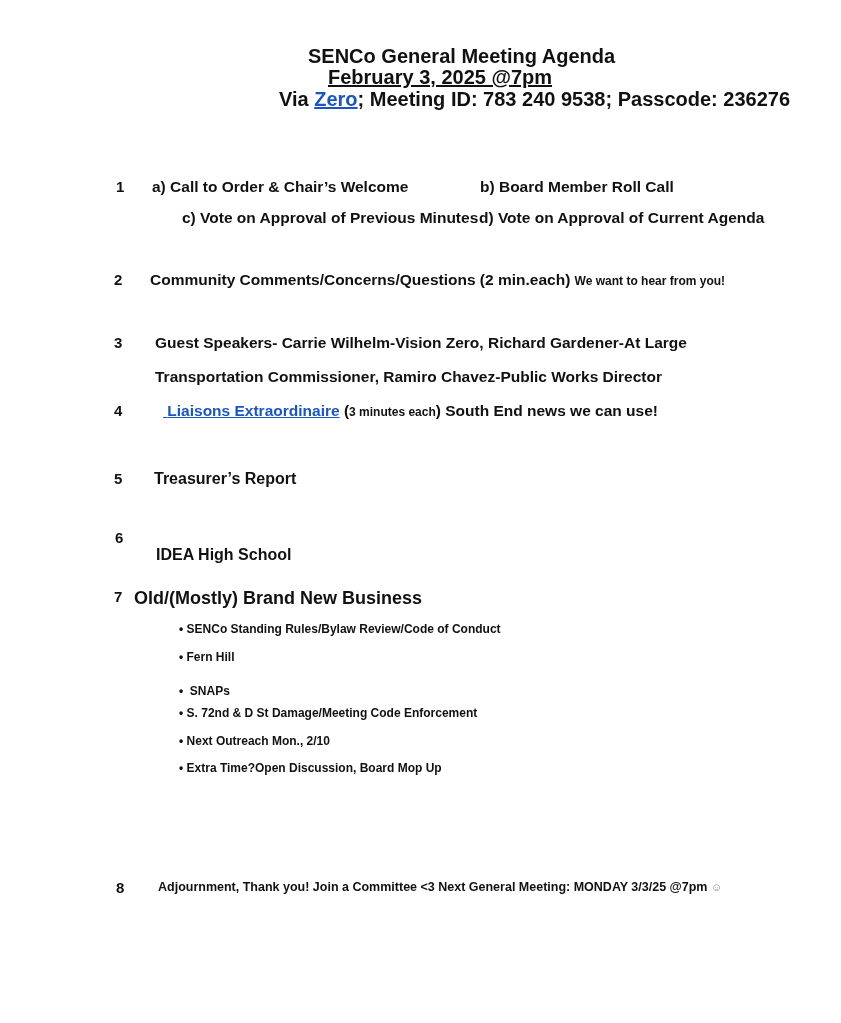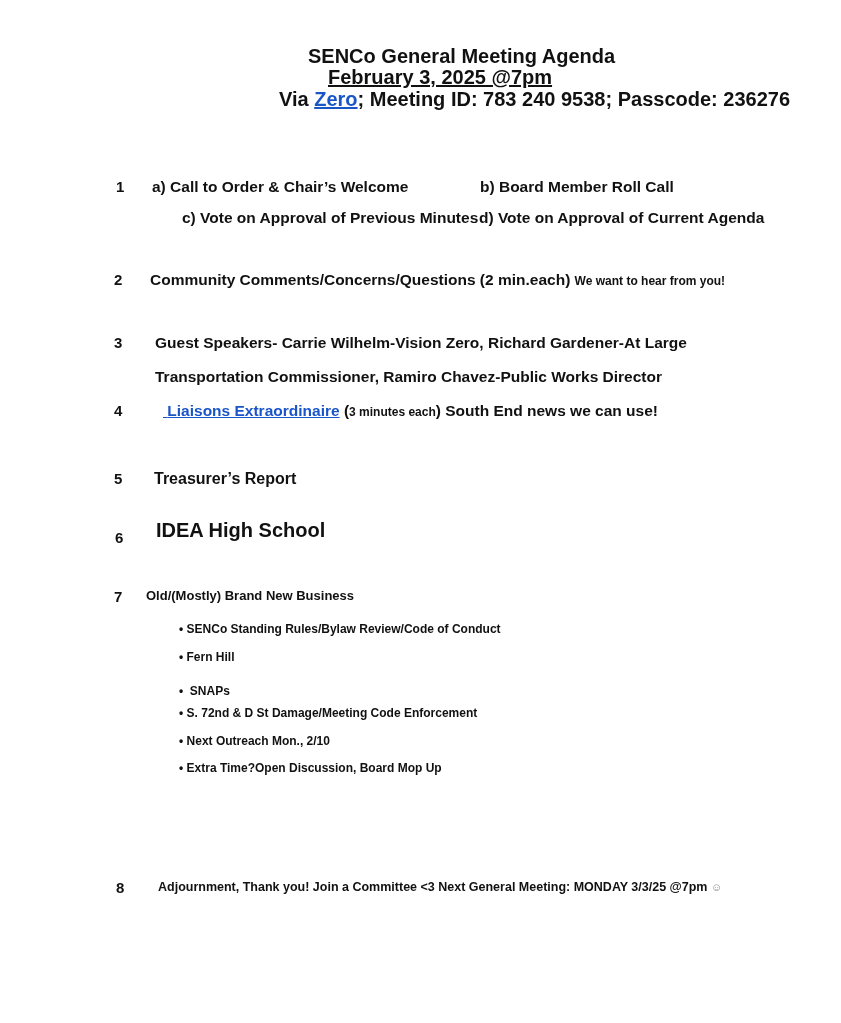--- a/index.html
+++ b/index.html
@@ -36,24 +36,24 @@
 <div class="abs item cond" style="left:155px;top:334px;">Guest Speakers- Carrie Wilhelm-Vision Zero, Richard Gardener-At Large</div>
 <div class="abs item cond" style="left:155px;top:368px;">Transportation Commissioner, Ramiro Chavez-Public Works Director</div>
 
 <div class="abs num" style="left:114px;top:402px;">4</div>
 <div class="abs item cond" style="left:163px;top:402px;"><span class="link">&nbsp;<span>Liaisons Extraordinaire</span></span><span> (</span><span class="small">3 minutes each</span><span>)</span><span> South End news we can use!</span></div>
 
 <div class="abs num" style="left:114px;top:470px;">5</div>
 <div class="abs item" style="left:154px;top:470px;font-size:16px;">Treasurer’s Report</div>
 
 <div class="abs num" style="left:115px;top:529px;">6</div>
-<div class="abs item" style="left:156px;top:519px;font-size:20px;">IDEA High School</div>
+<div class="abs item" style="left:156px;top:546px;font-size:16px;">IDEA High School</div>
 
 <div class="abs num" style="left:114px;top:588px;">7</div>
-<div class="abs item" style="left:146px;top:588px;font-size:13px;">Old/(Mostly) Brand New Business</div>
+<div class="abs item" style="left:134px;top:588px;font-size:18px;">Old/(Mostly) Brand New Business</div>
 
 <div class="abs bullet" style="left:179px;top:622px;">• SENCo Standing Rules/Bylaw Review/Code of Conduct</div>
 <div class="abs bullet" style="left:179px;top:650px;">• Fern Hill</div>
 <div class="abs bullet" style="left:179px;top:678px;white-space:pre;margin-top:6px;">•  SNAPs</div>
 <div class="abs bullet" style="left:179px;top:706px;">• S. 72nd &amp; D St Damage/Meeting Code Enforcement</div>
 <div class="abs bullet" style="left:179px;top:734px;">• Next Outreach Mon., 2/10</div>
 <div class="abs bullet" style="left:179px;top:761px;">• Extra Time?Open Discussion, Board Mop Up</div>
 
 <div class="abs num" style="left:116px;top:879px;">8</div>
 <div class="abs adj cond" style="left:158px;top:880px;"><span>Adjournment, Thank you! Join a Committee &lt;3 Next General Meeting: MONDAY 3/3/25 @7pm</span> <span style="font-weight:normal;color:#888;font-size:11px;">☺</span></div>

